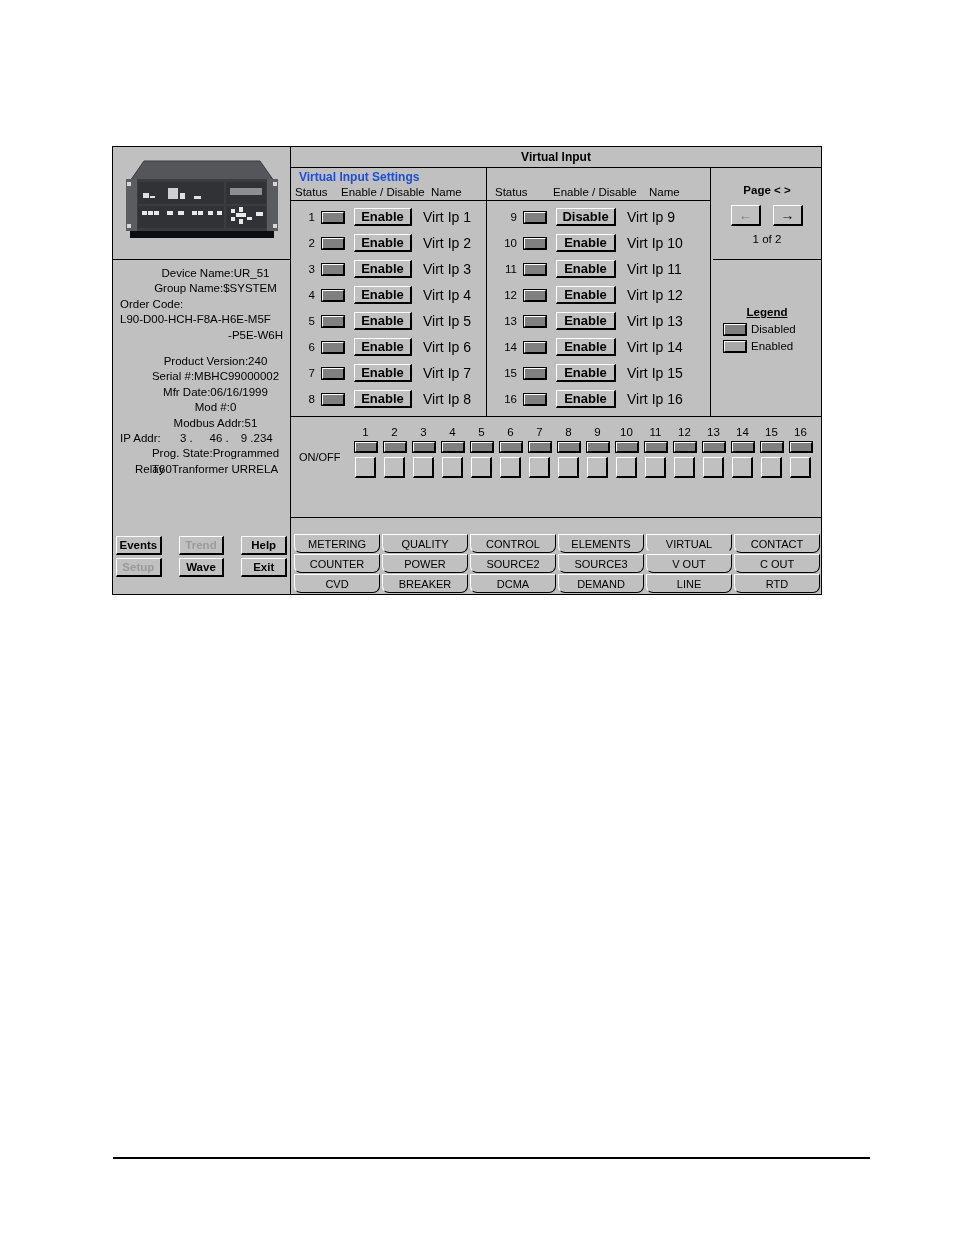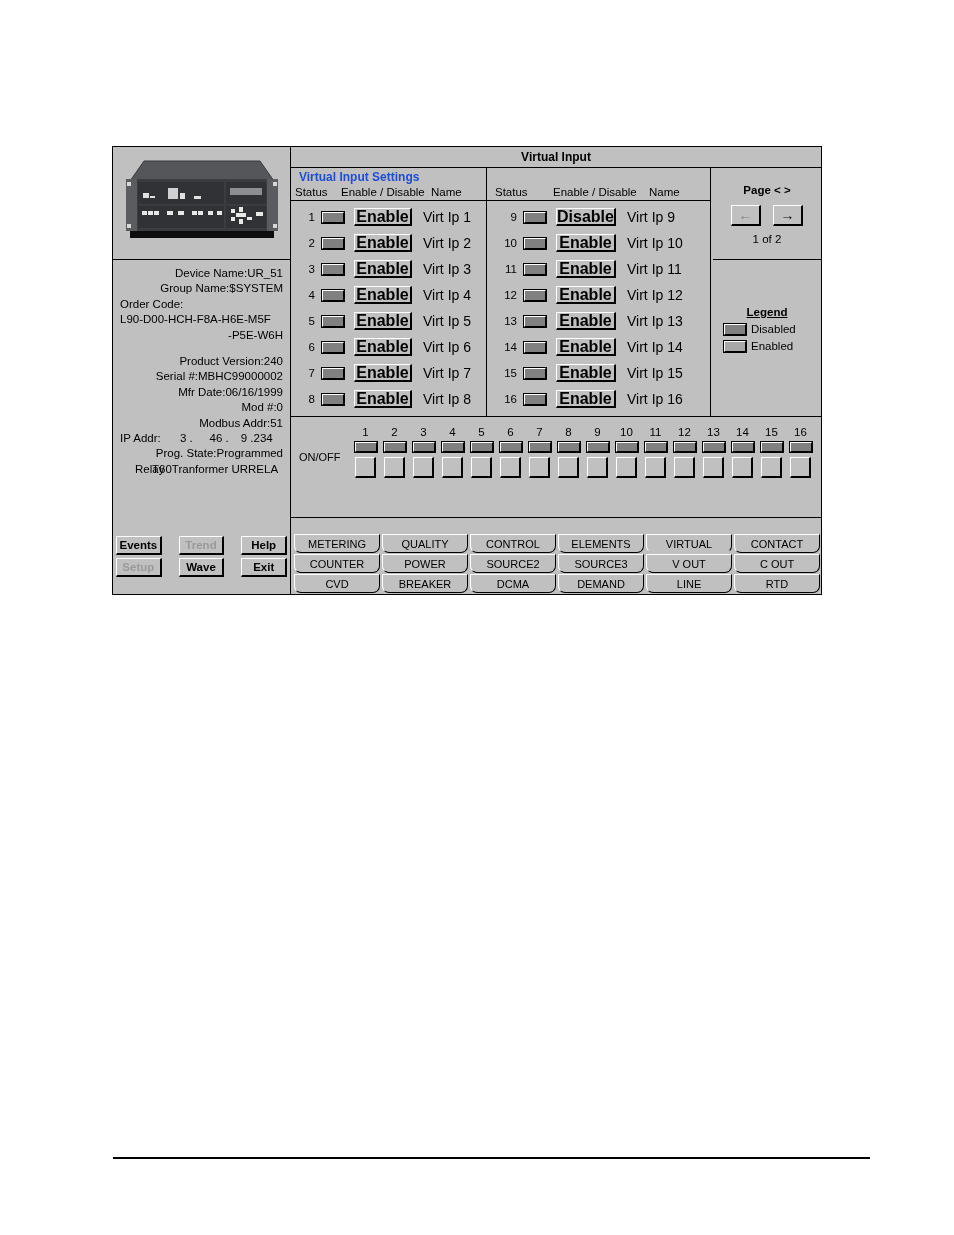--- a/index.html
+++ b/index.html
@@ -47,21 +47,21 @@
   .relay-svg{display:block;}
 
   .info-box{
     flex:1 1 auto;
     padding:6px 7px 2px 7px;
     font-size:11.5px;
     color:#000;
     line-height:15.4px;
     box-sizing:border-box;
   }
-  .inf-row{display:flex;justify-content:flex-end;white-space:nowrap;margin-left:28px;}
+  .inf-row{display:flex;justify-content:center;white-space:nowrap;margin-left:28px;}
   .inf-row .k{}
   .inf-row .v{}
   .inf-full{white-space:nowrap;}
   .inf-right{text-align:right;white-space:nowrap;}
   .inf-gap{height:11px;}
   .ip-row{display:flex;white-space:nowrap;}
   .ip-row .k{margin-right:6px;}
   .ip-oct{display:inline-block;text-align:right;}
   .footer-overlap{position:relative;height:15px;white-space:nowrap;margin-left:15px;}
   .footer-overlap span{position:absolute;top:0;}
@@ -127,21 +127,21 @@
     border-right:1px solid #000;
     border-bottom:1px solid #000;
     box-sizing:border-box;
     outline:1px solid #000;
     outline-offset:0;
   }
   .ed-btn{
     margin-left:10px;
     width:58px;height:18px;
     background:#c0c0c0;
-    font-size:16px;font-weight:bold;color:#000;
+    font-size:13px;font-weight:bold;color:#000;
     display:flex;align-items:center;justify-content:center;
     border-top:1px solid #ffffff;
     border-left:1px solid #ffffff;
     border-right:2px solid #000;
     border-bottom:2px solid #000;
     box-sizing:border-box;
     cursor:default;
   }
   .second .ed-btn{width:60px;}
   .vi-name{margin-left:11px;font-size:14px;color:#000;white-space:nowrap;}

